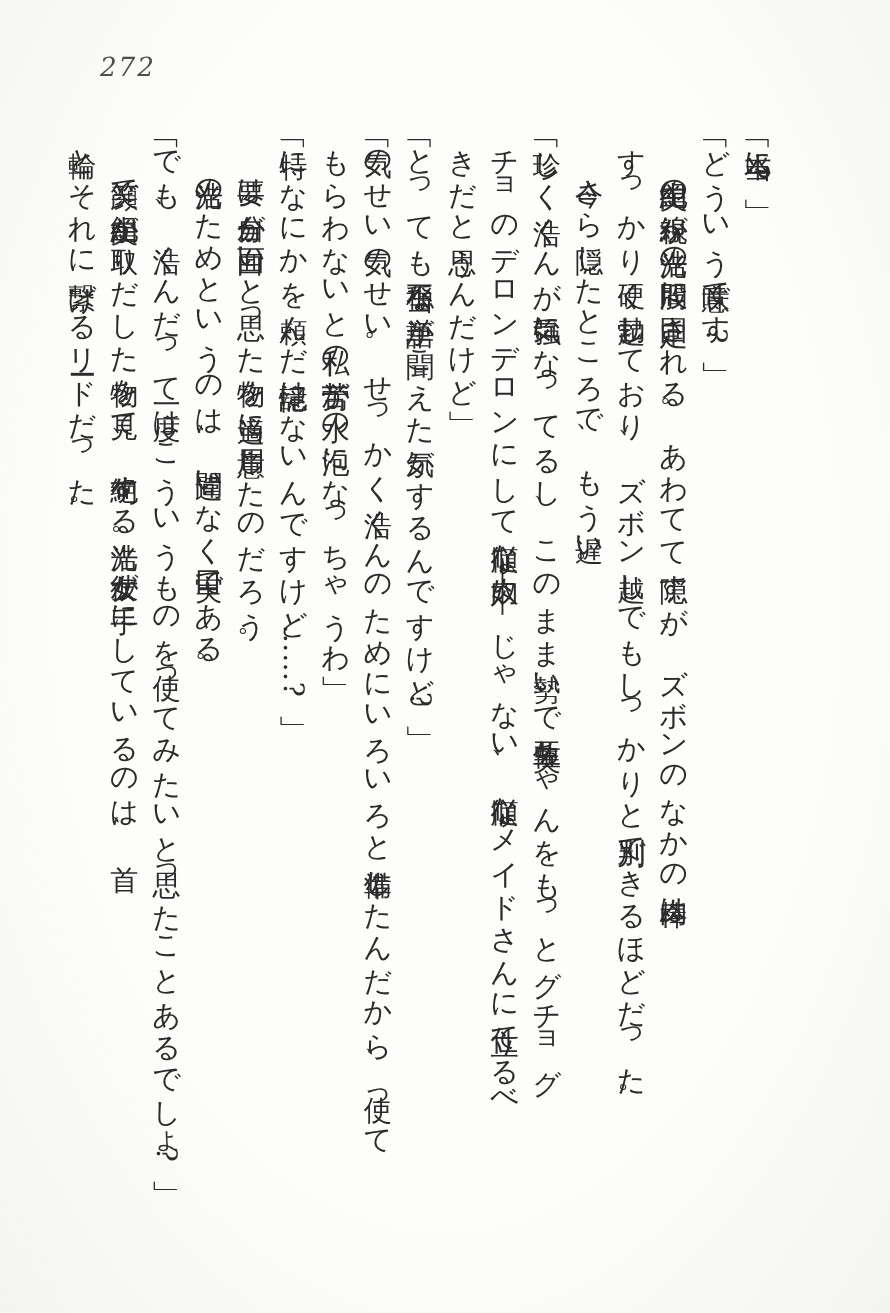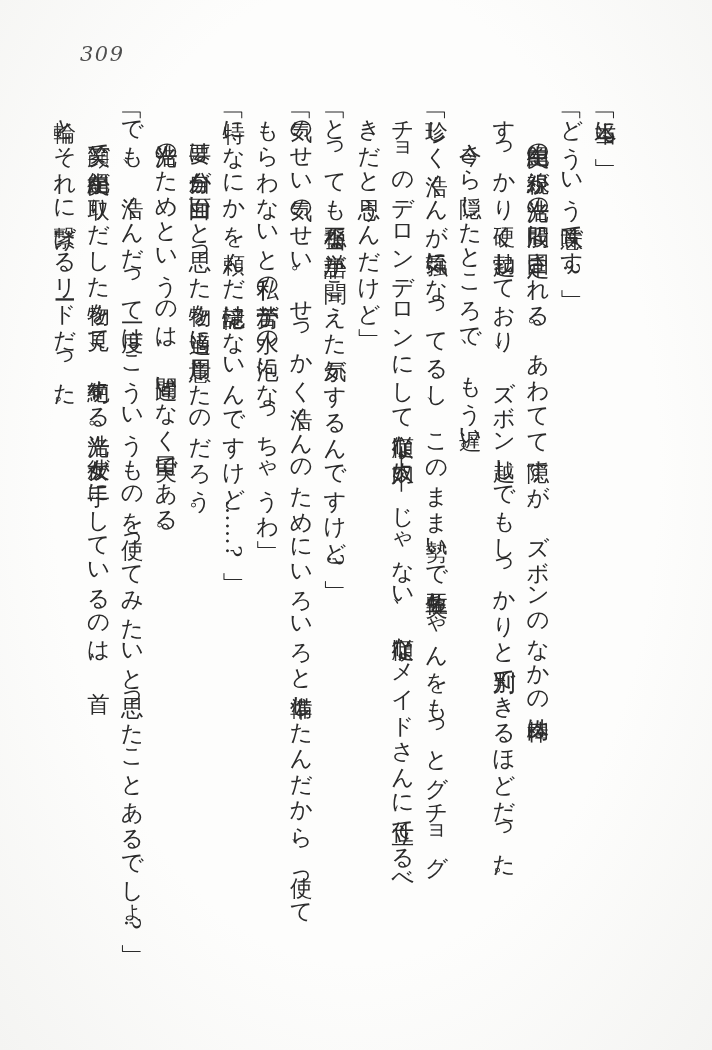--- a/index.html
+++ b/index.html
@@ -42,21 +42,21 @@
   }
   .text-block p {
     margin: 0;
     padding: 0;
   }
 </style>
 </head>
 <body>
 
 <div class="book-page">
-  <div class="page-number">309</div>
+  <div class="page-number">272</div>
 
   <div class="text-block">
     <p>「本当に?」</p>
     <p>「どういう意味です?」</p>
     <p>　美由紀の視線が浩光の股間に固定される。あわてて隠すが、ズボンのなかの肉棒は</p>
     <p>すっかり硬く勃起しており、ズボン越しでもしっかりと判別できるほどだった。</p>
     <p>　今さら隠したところで、もう遅い。</p>
     <p>「珍しく浩くんが強気になってるし、このまま勢いで亜佐美ちゃんをもっとグチョグ</p>
     <p>チョのデロンデロンにして従順な肉奴――じゃない、従順なメイドさんに仕立てるべ</p>
     <p>きだと思うんだけど」</p>

